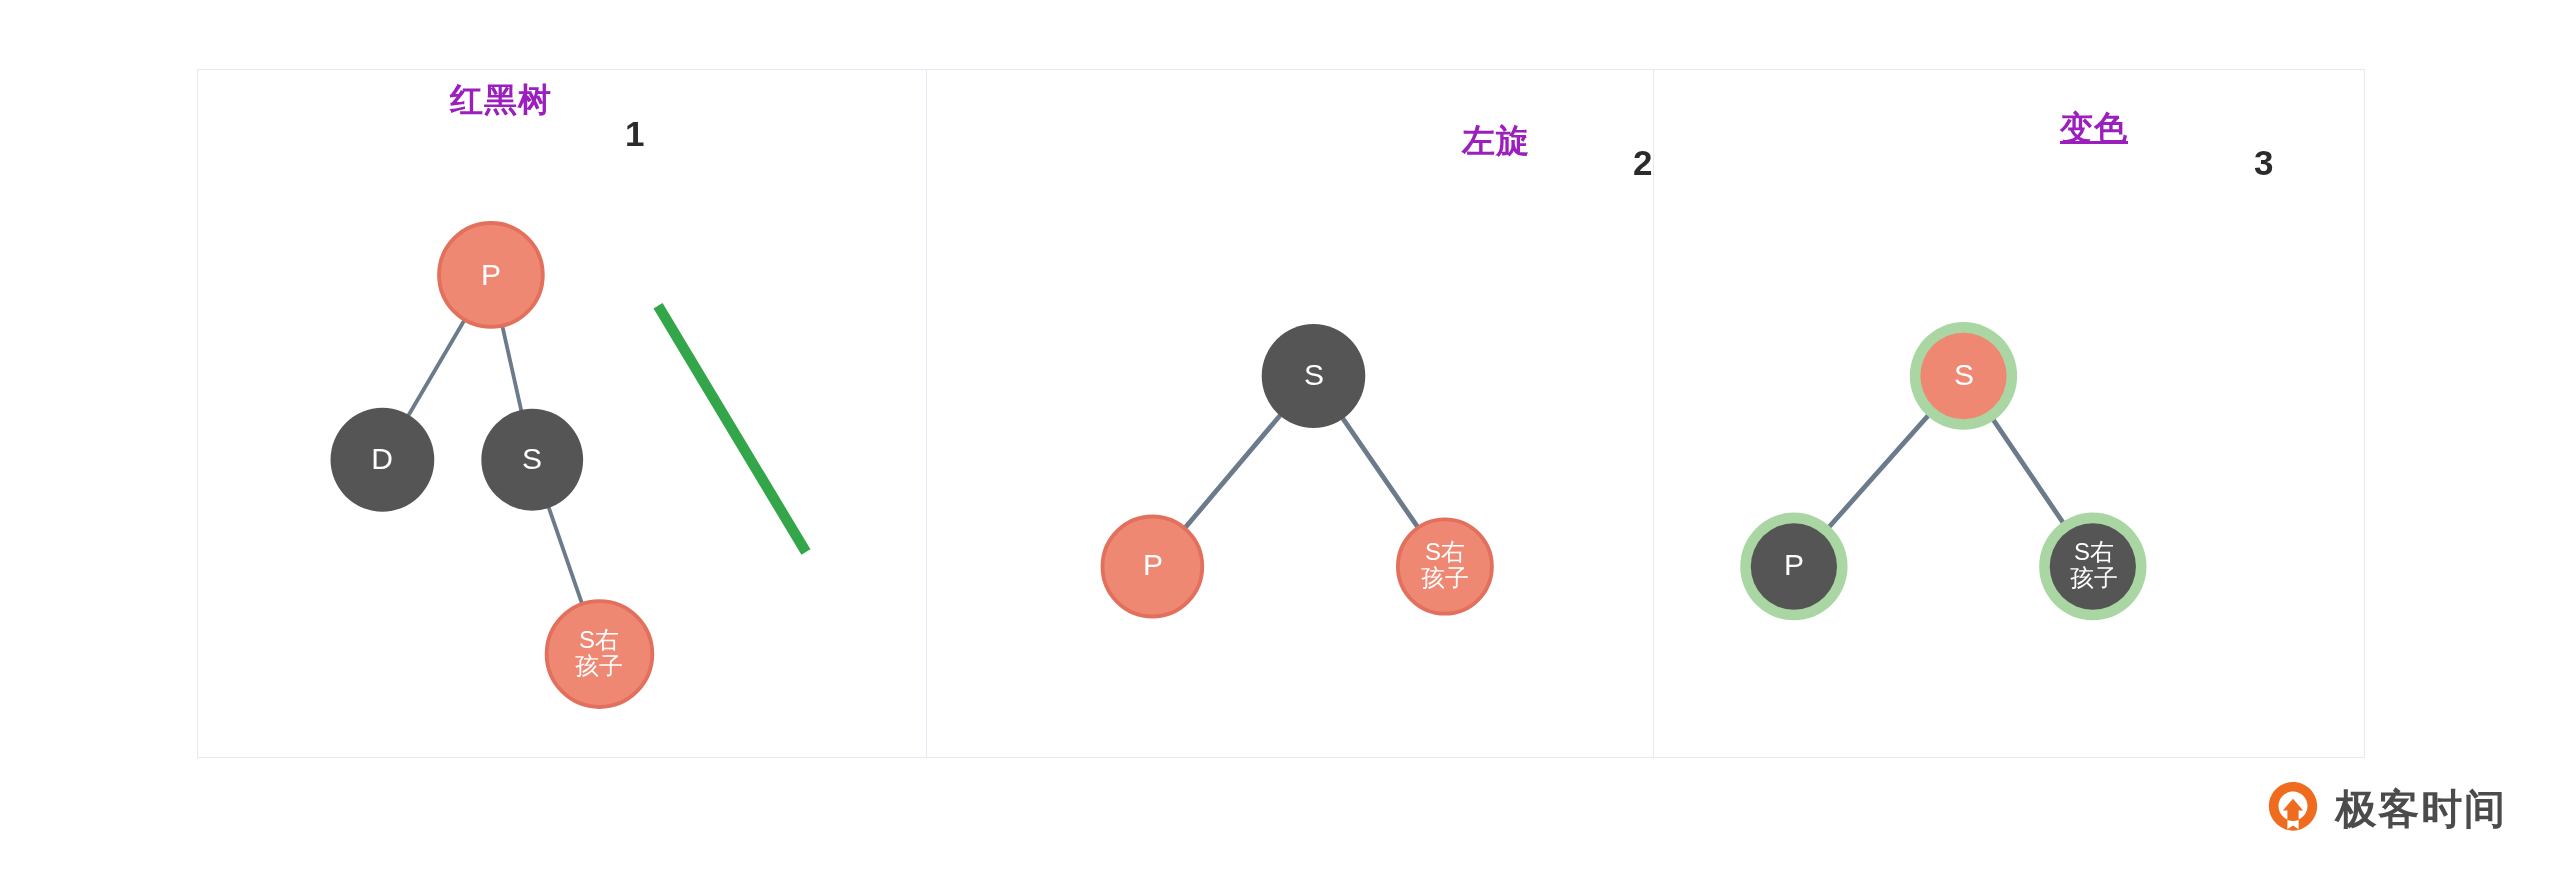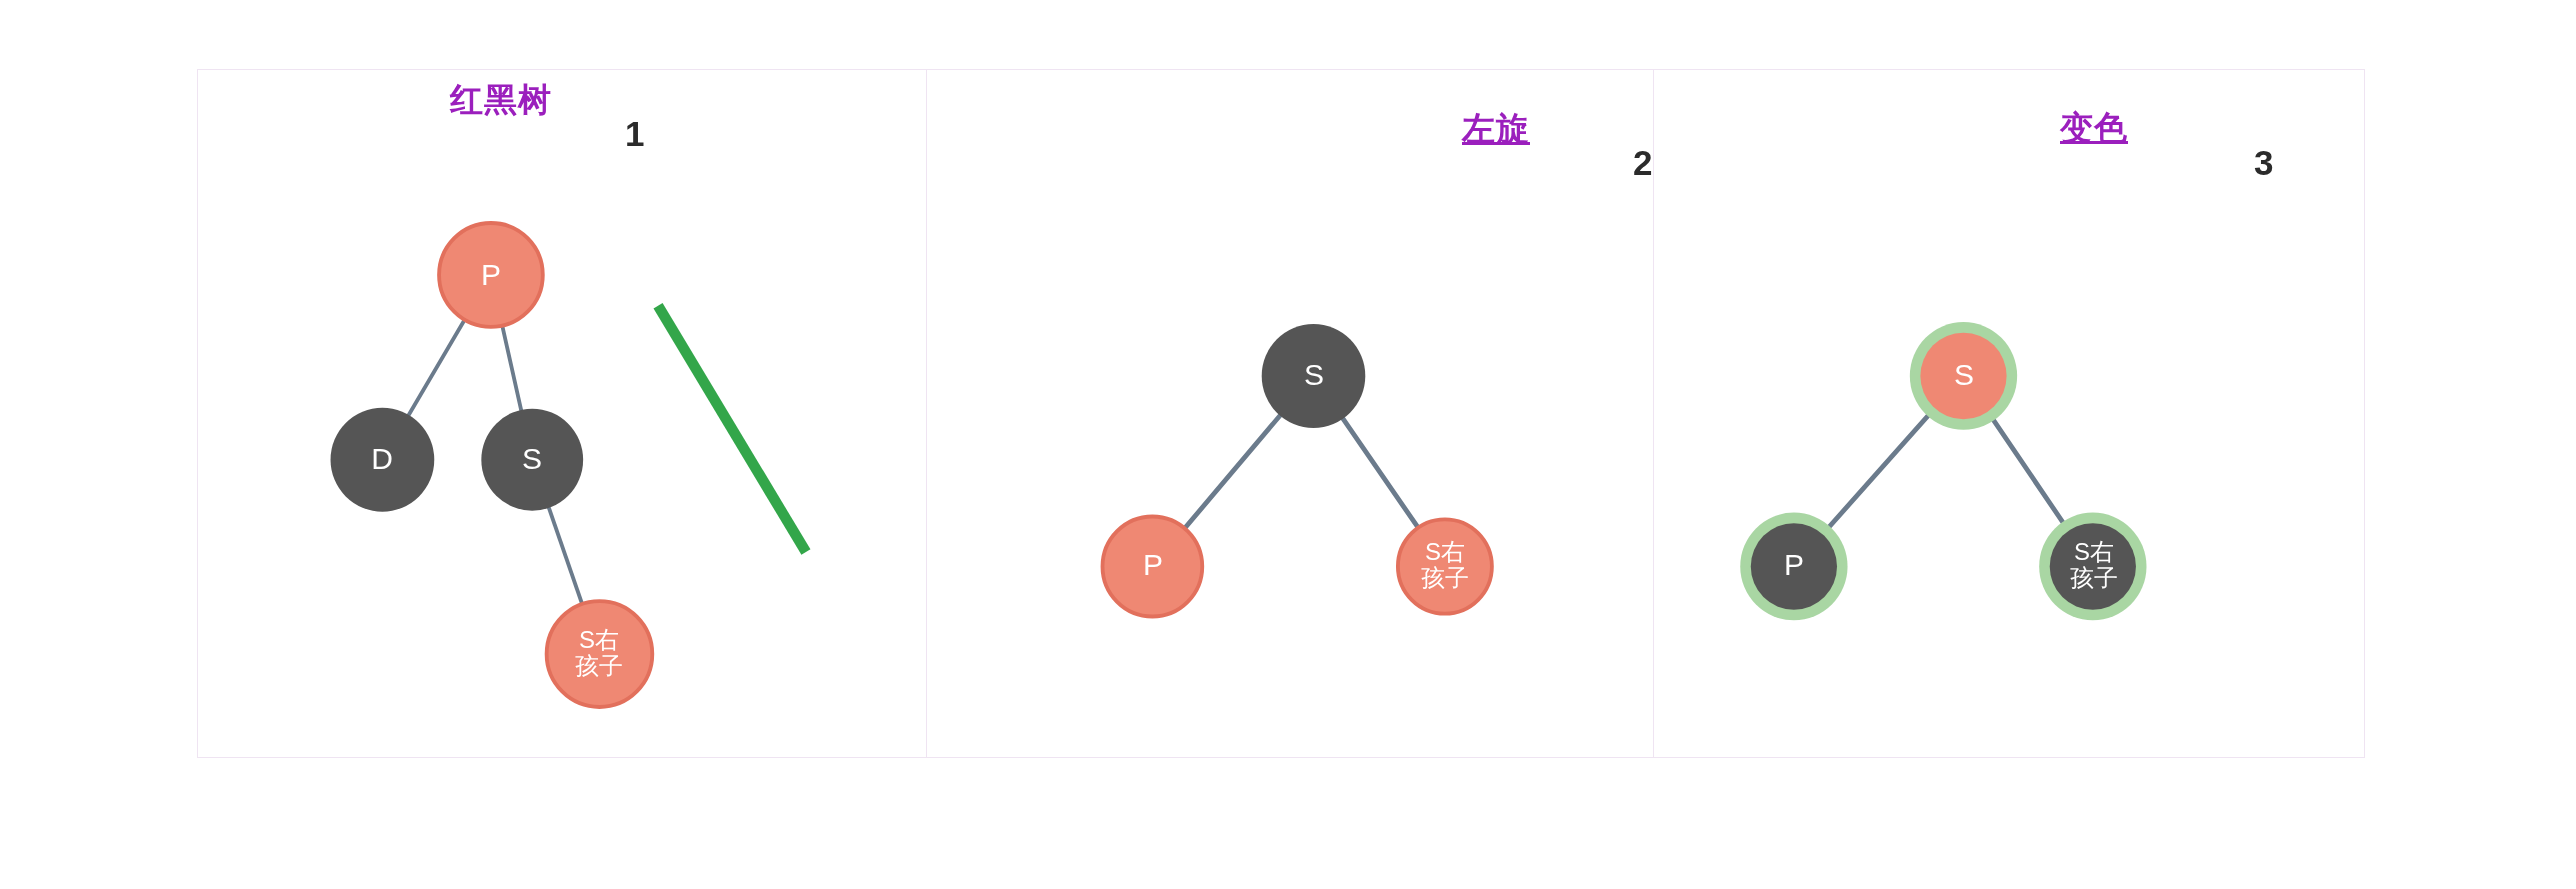--- a/index.html
+++ b/index.html
@@ -59,21 +59,21 @@
   .panel-title {
     position: absolute;
     font-size: 33px;
     font-weight: 700;
     color: #9b1fbd;
     white-space: nowrap;
     letter-spacing: 1px;
     line-height: 1;
   }
   .title-1 { left: 252px; top: 13.4px; }
-  .title-2 { left: 535px; top: 42px; text-decoration: underline; }
+  .title-2 { left: 535px; top: 54px; }
   .title-3 { left: 406px; top: 41px; text-decoration: underline; }
 
   
   .step-number {
     position: absolute;
     font-size: 35px;
     font-weight: 700;
     color: #2b2b2b;
     line-height: 1;
   }
@@ -186,15 +186,28 @@
       <div class="step-number num-3">3</div>
 
       <div class="node-label single" style="left:310px; top:305px;">S</div>
       <div class="node-label single" style="left:140px; top:495px;">P</div>
       <div class="node-label multi" style="left:440px; top:495px;">S右
 孩子</div>
     </div>
 
   </div>
 
+  <div class="brand-logo">
+    <svg class="brand-mark" viewBox="0 0 60 60">
+      <path d="M30 2 C16.2 2 5 13.2 5 27 C5 37.5 11.3 46.3 20.2 50.3
+               C23.2 51.7 26.5 52.5 30 52.5 C33.5 52.5 36.8 51.7 39.8 50.3
+               C48.7 46.3 55 37.5 55 27 C55 13.2 43.8 2 30 2 Z" fill="#ef6c1f"></path>
+      <path d="M30 12 C21.7 12 15 18.7 15 27 C15 33.2 18.8 38.6 24.2 40.9
+               L24.2 31.5 L19.5 31.5 L30 19.5 L40.5 31.5 L35.8 31.5
+               L35.8 40.9 C41.2 38.6 45 33.2 45 27 C45 18.7 38.3 12 30 12 Z" fill="#ffffff"></path>
+      <path d="M24.2 41.3 C26 42 28 42.4 30 42.4 C32 42.4 34 42 35.8 41.3
+               L35.8 51 L30 47 L24.2 51 Z" fill="#ffffff"></path>
+    </svg>
+    <div class="brand-text">极客时间</div>
+  </div>
 
 </div>
 
 
 </body></html>

